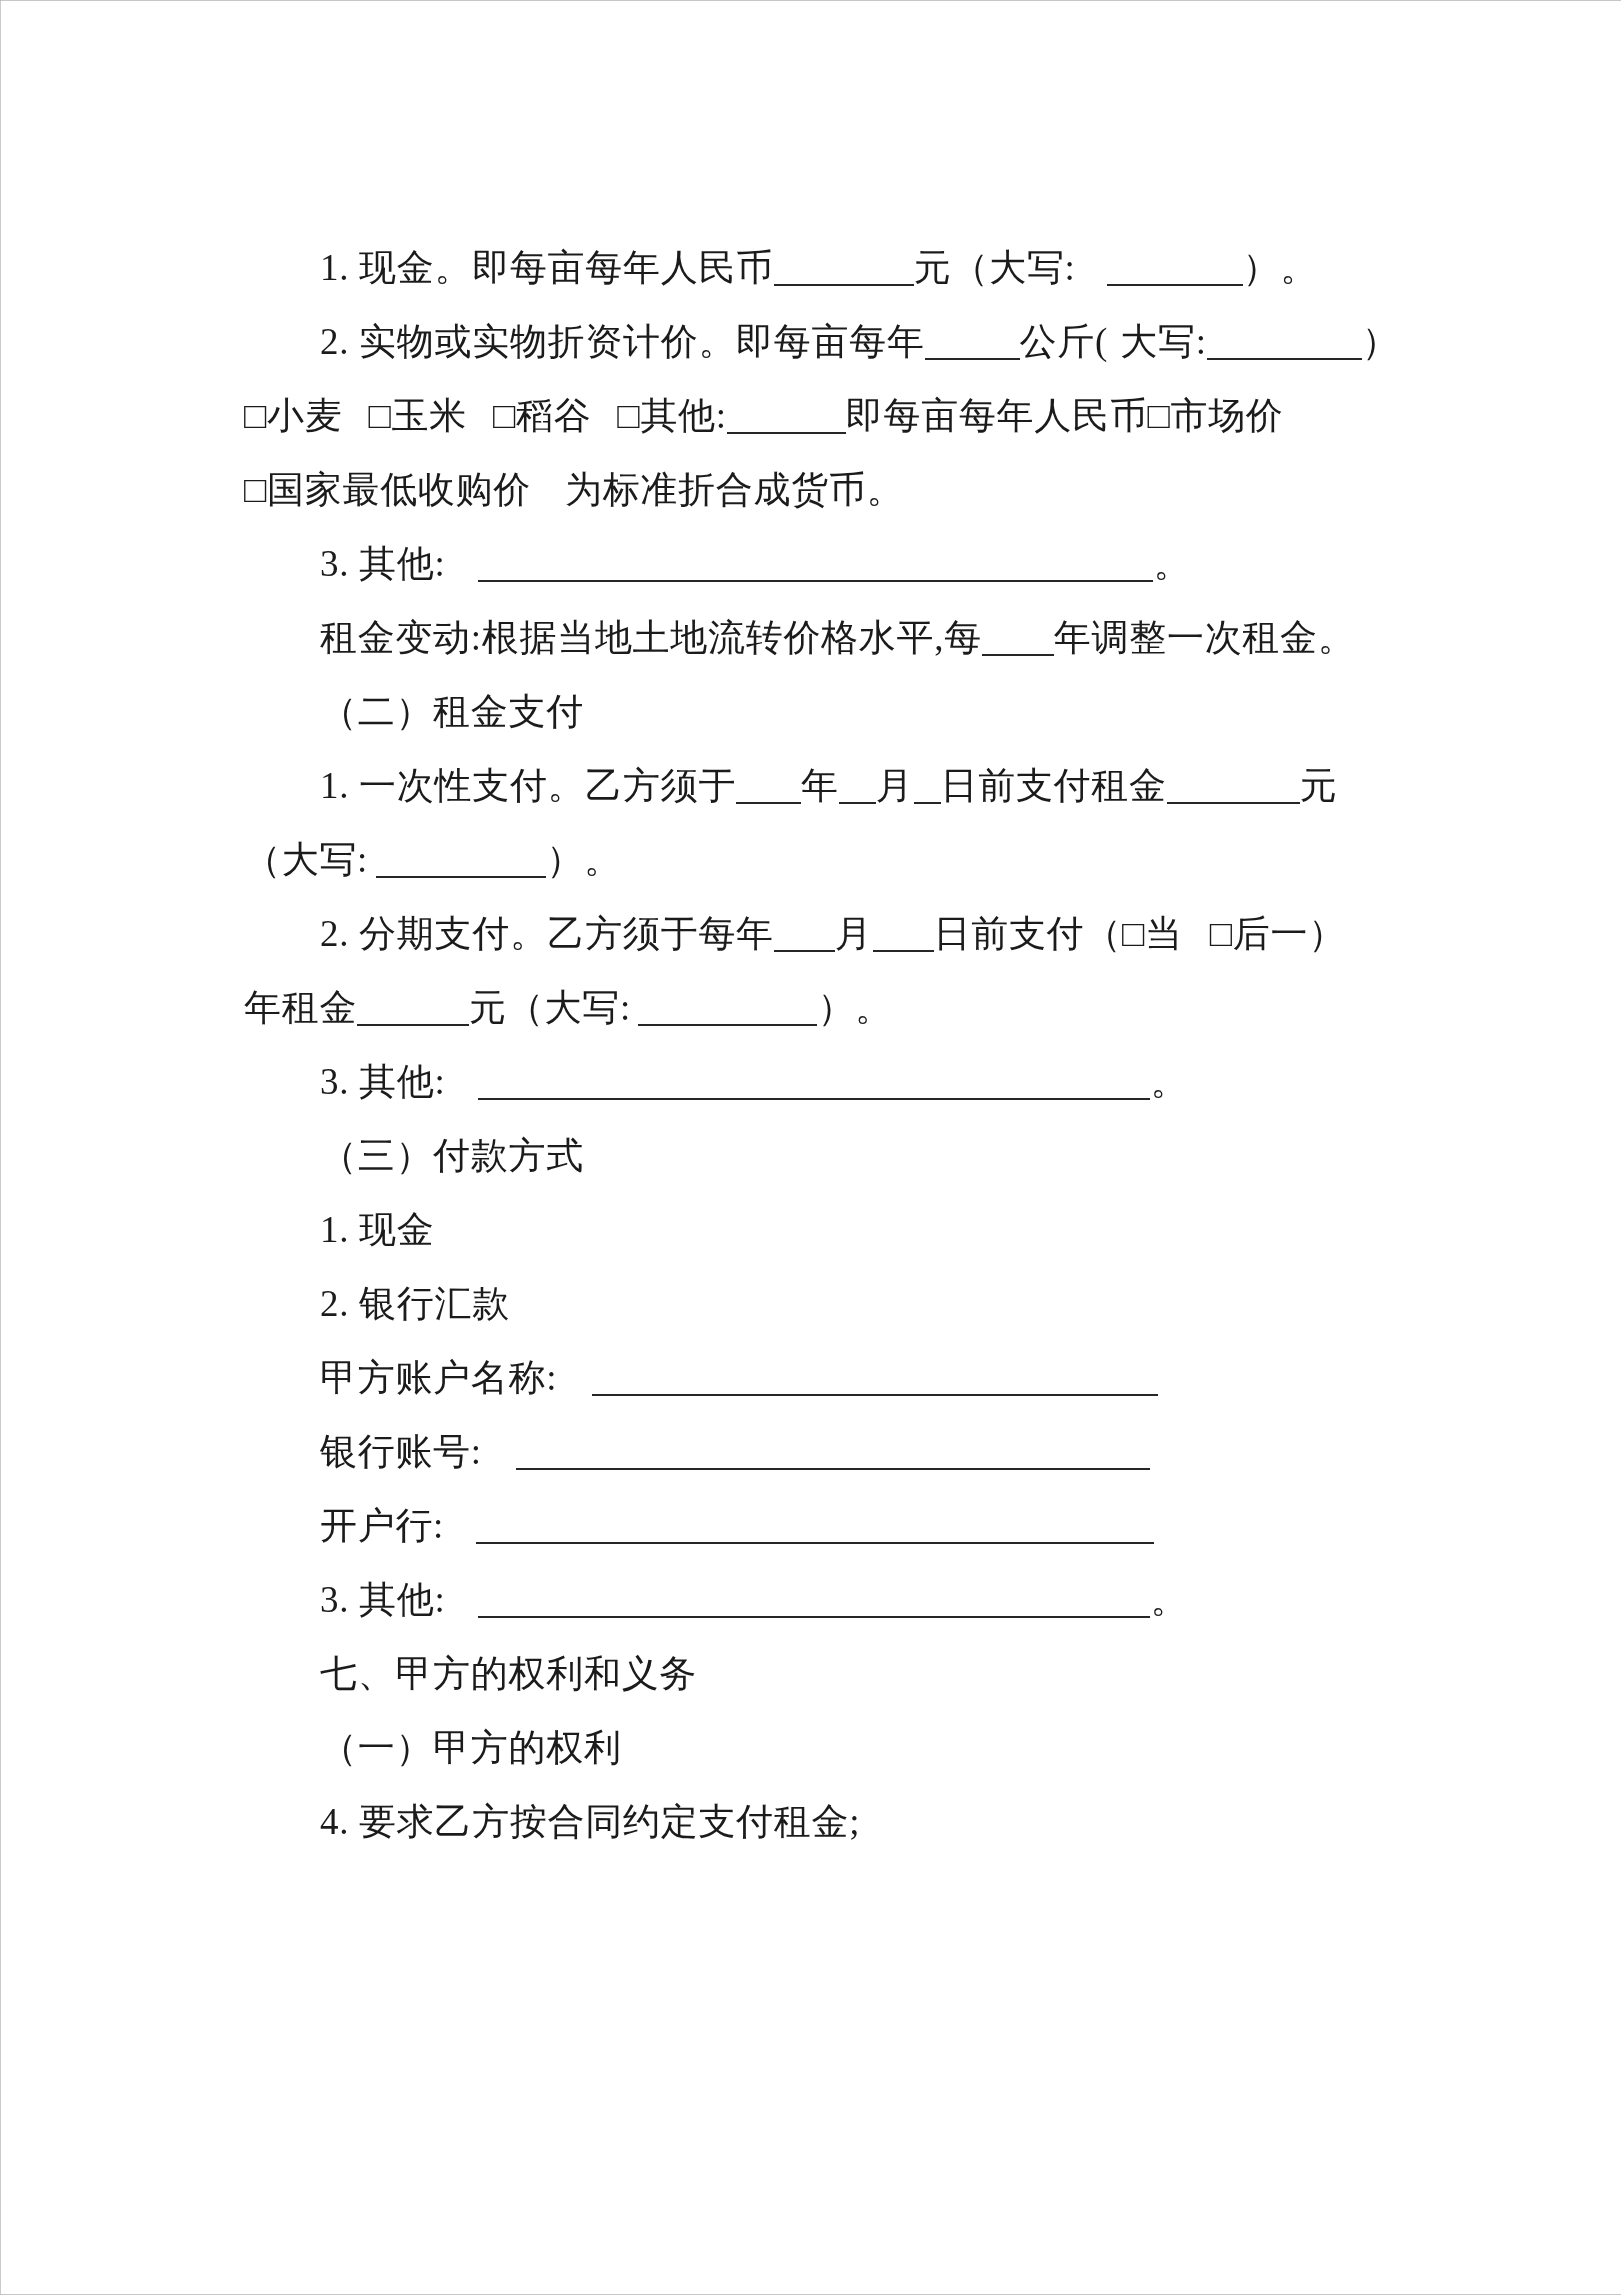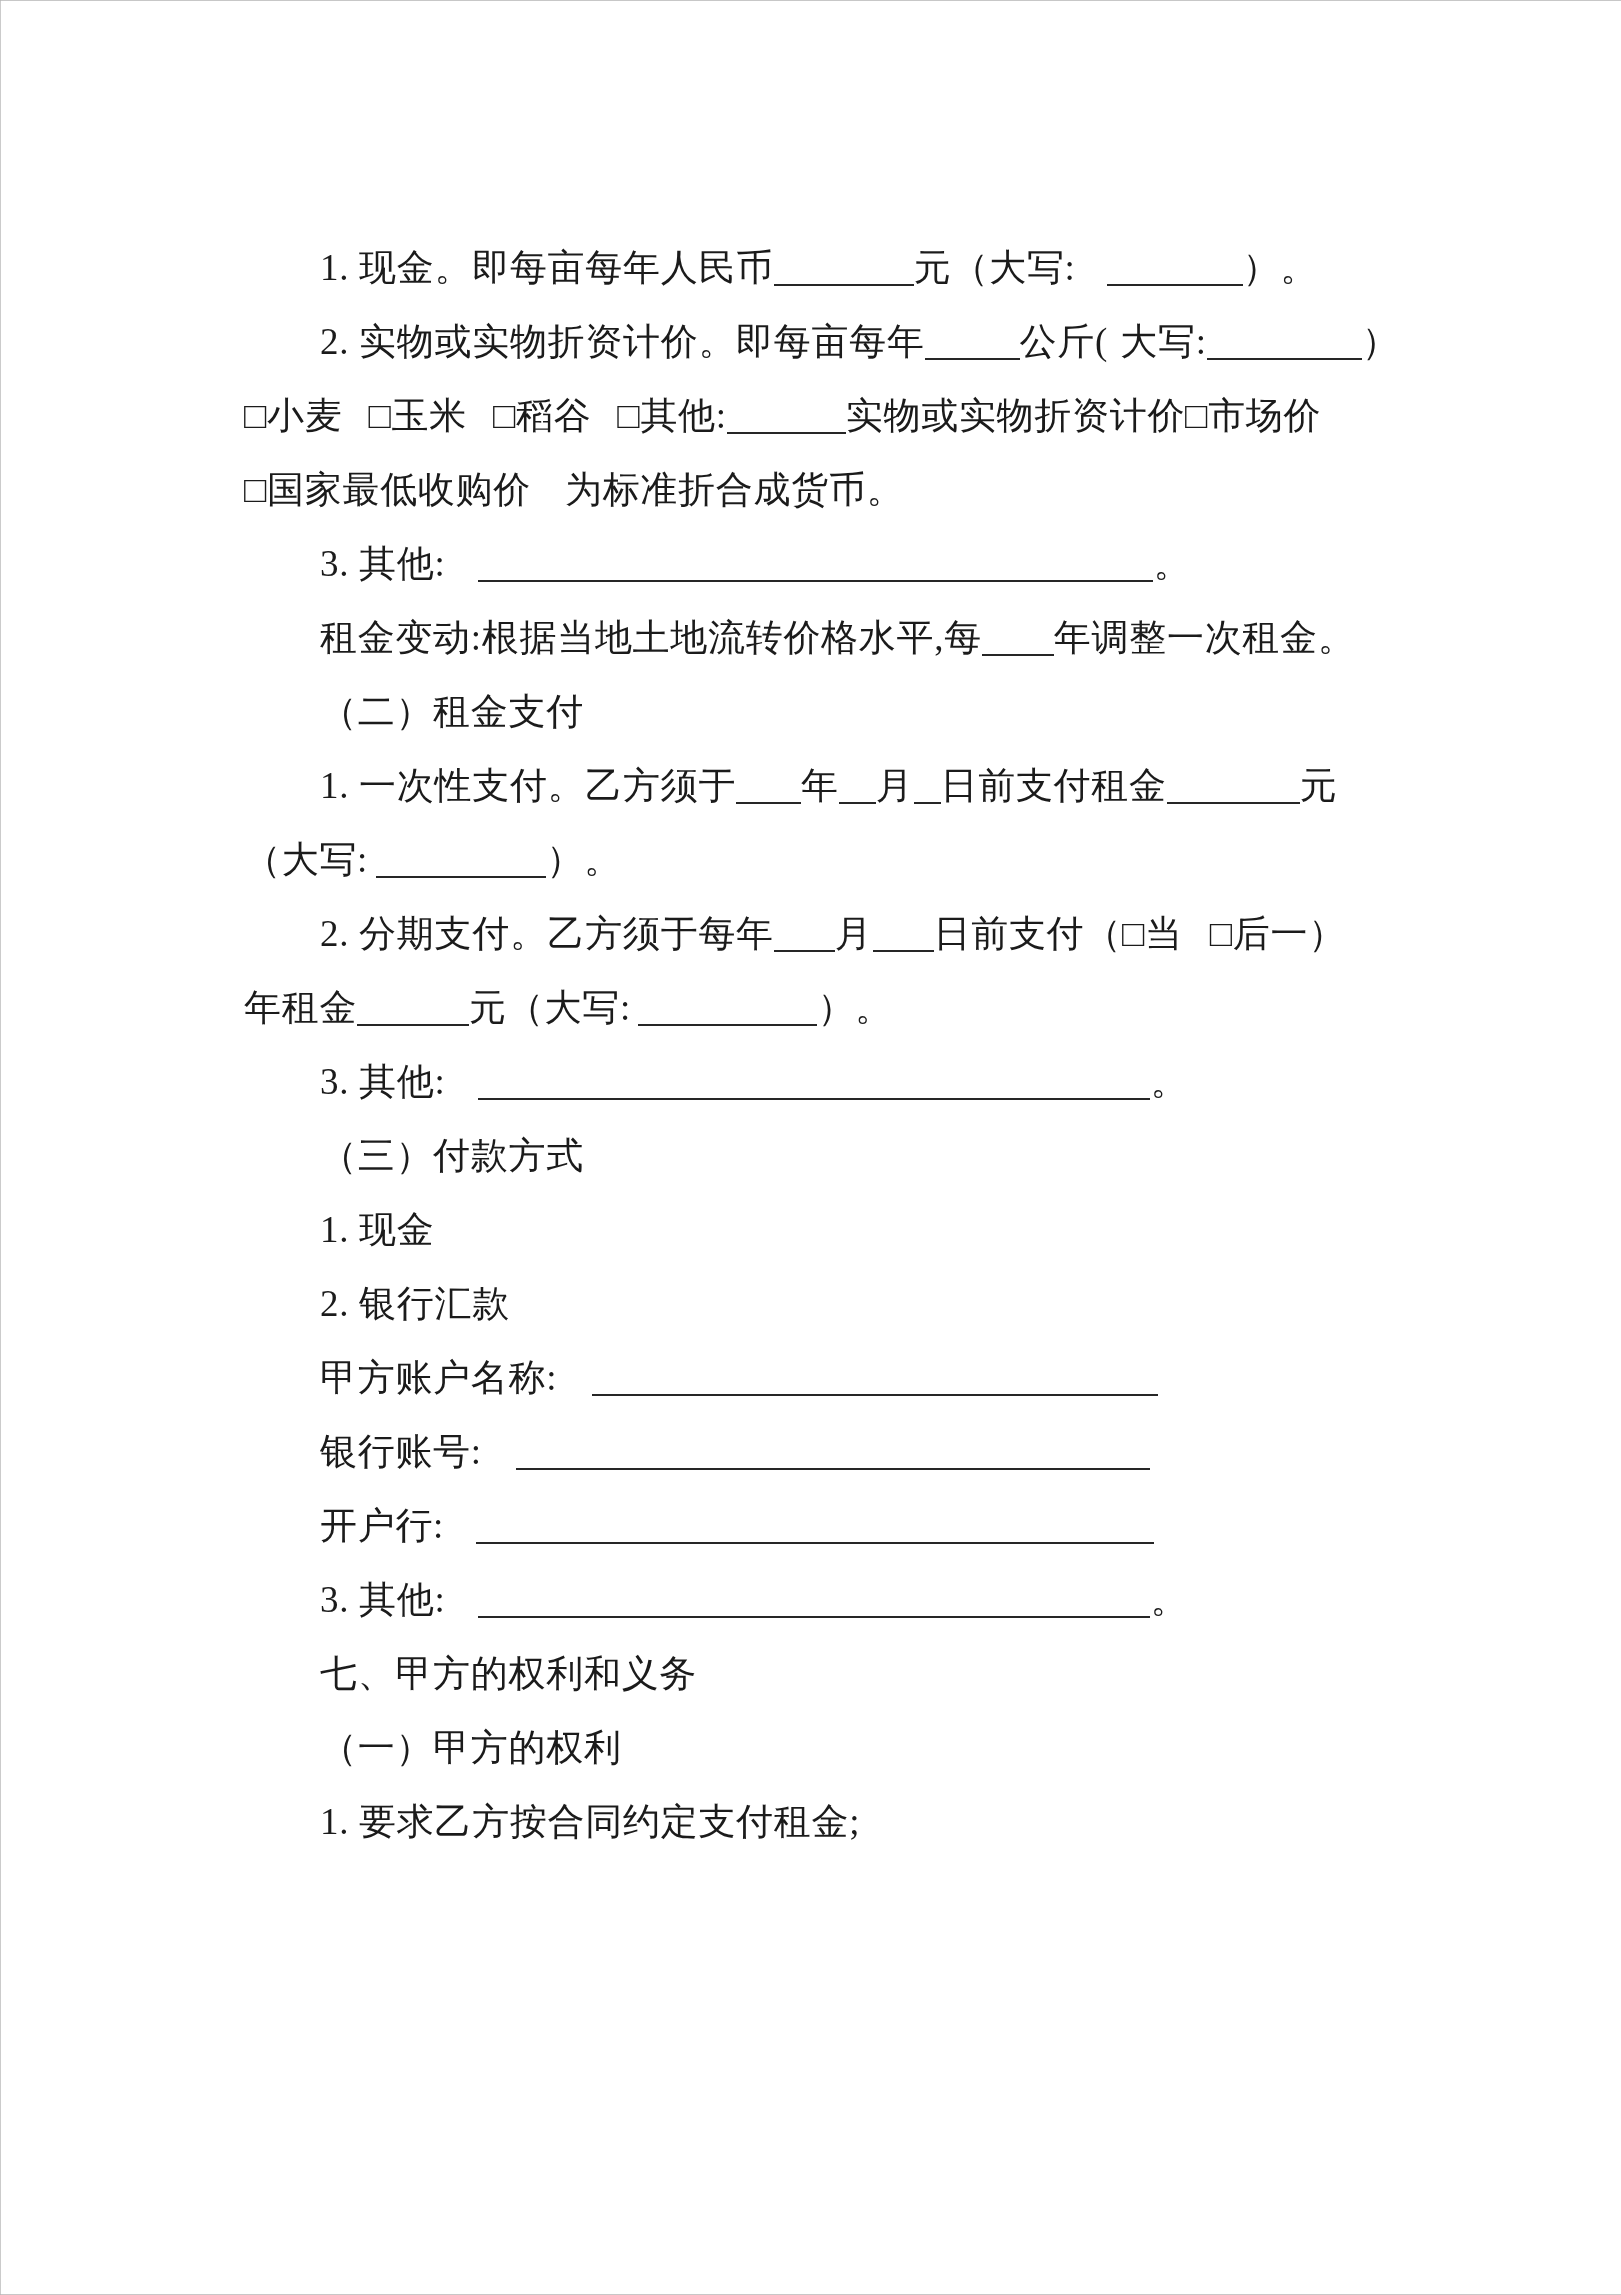--- a/index.html
+++ b/index.html
@@ -44,35 +44,35 @@
     height: 0.7px;
   }
 </style>
 </head>
 <body>
 
 <div class="page">
   <div class="doc" id="doc">
       <div class="line indent"><span class="txt">1. 现金。即每亩每年人民币</span><span class="blank" style="width: 140px;"></span><span class="txt">元（大写:</span><span class="spacer" style="width: 31px;"></span><span class="blank" style="width: 136px;"></span><span class="txt">）。</span></div>
       <div class="line indent"><span class="txt">2. 实物或实物折资计价。即每亩每年</span><span class="blank" style="width: 95px;"></span><span class="txt">公斤(</span><span class="spacer" style="width: 12.3px;"></span><span class="txt">大写:</span><span class="blank" style="width: 155px;"></span><span class="txt">）</span></div>
-      <div class="line"><span class="txt">□小麦</span><span class="spacer" style="width: 26px;"></span><span class="txt">□玉米</span><span class="spacer" style="width: 26px;"></span><span class="txt">□稻谷</span><span class="spacer" style="width: 26px;"></span><span class="txt">□其他:</span><span class="blank" style="width: 119px;"></span><span class="txt">实物或实物折资计价□市场价</span></div>
+      <div class="line"><span class="txt">□小麦</span><span class="spacer" style="width: 26px;"></span><span class="txt">□玉米</span><span class="spacer" style="width: 26px;"></span><span class="txt">□稻谷</span><span class="spacer" style="width: 26px;"></span><span class="txt">□其他:</span><span class="blank" style="width: 119px;"></span><span class="txt">即每亩每年人民币□市场价</span></div>
       <div class="line"><span class="txt">□国家最低收购价</span><span class="spacer" style="width: 34px;"></span><span class="txt">为标准折合成货币。</span></div>
       <div class="line indent"><span class="txt">3. 其他:</span><span class="spacer" style="width: 33px;"></span><span class="blank" style="width: 675px;"></span><span class="txt">。</span></div>
       <div class="line indent"><span class="txt">租金变动:根据当地土地流转价格水平,每</span><span class="blank" style="width: 72px;"></span><span class="txt">年调整一次租金。</span></div>
       <div class="line indent bold"><span class="txt">（二）租金支付</span></div>
       <div class="line indent"><span class="txt">1. 一次性支付。乙方须于</span><span class="blank" style="width: 65px;"></span><span class="txt">年</span><span class="blank" style="width: 37px;"></span><span class="txt">月</span><span class="blank" style="width: 27px;"></span><span class="txt">日前支付租金</span><span class="blank" style="width: 133px;"></span><span class="txt">元</span></div>
       <div class="line"><span class="txt">（大写:</span><span class="spacer" style="width: 8.2px;"></span><span class="blank" style="width: 170px;"></span><span class="txt">）。</span></div>
       <div class="line indent"><span class="txt">2. 分期支付。乙方须于每年</span><span class="blank" style="width: 61px;"></span><span class="txt">月</span><span class="blank" style="width: 61px;"></span><span class="txt">日前支付（</span><span class="txt">□当</span><span class="spacer" style="width: 27px;"></span><span class="txt">□后一</span><span class="txt">）</span></div>
       <div class="line"><span class="txt">年租金</span><span class="blank" style="width: 112px;"></span><span class="txt">元（大写:</span><span class="spacer" style="width: 7.5px;"></span><span class="blank" style="width: 179px;"></span><span class="txt">）。</span></div>
       <div class="line indent"><span class="txt">3. 其他:</span><span class="spacer" style="width: 33px;"></span><span class="blank" style="width: 672px;"></span><span class="txt">。</span></div>
       <div class="line indent"><span class="txt">（三）付款方式</span></div>
       <div class="line indent"><span class="txt">1. 现金</span></div>
       <div class="line indent"><span class="txt">2. 银行汇款</span></div>
       <div class="line indent"><span class="txt">甲方账户名称:</span><span class="spacer" style="width: 35px;"></span><span class="blank" style="width: 566px;"></span></div>
       <div class="line indent"><span class="txt">银行账号:</span><span class="spacer" style="width: 34px;"></span><span class="blank" style="width: 634px;"></span></div>
       <div class="line indent"><span class="txt">开户行:</span><span class="spacer" style="width: 32px;"></span><span class="blank" style="width: 678px;"></span></div>
       <div class="line indent"><span class="txt">3. 其他:</span><span class="spacer" style="width: 33px;"></span><span class="blank" style="width: 672px;"></span><span class="txt">。</span></div>
       <div class="line indent bold"><span class="txt">七、甲方的权利和义务</span></div>
       <div class="line indent"><span class="txt">（一）甲方的权利</span></div>
-      <div class="line indent"><span class="txt">1. 要求乙方按合同约定支付租金;</span></div>
+      <div class="line indent"><span class="txt">4. 要求乙方按合同约定支付租金;</span></div>
     </div>
 </div>
 
 
 </body></html>

